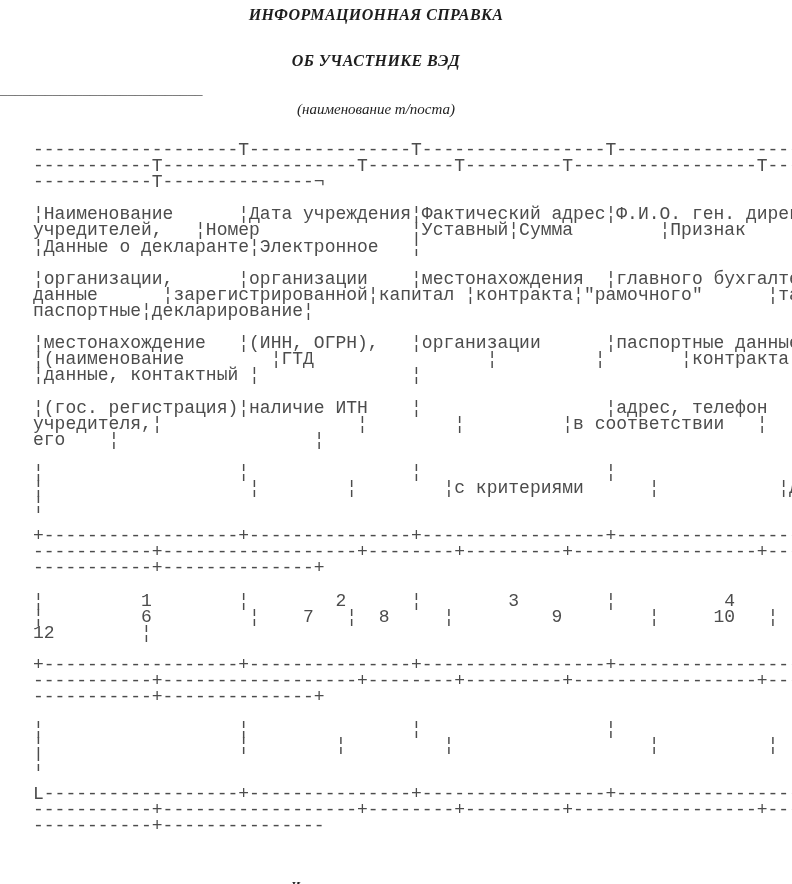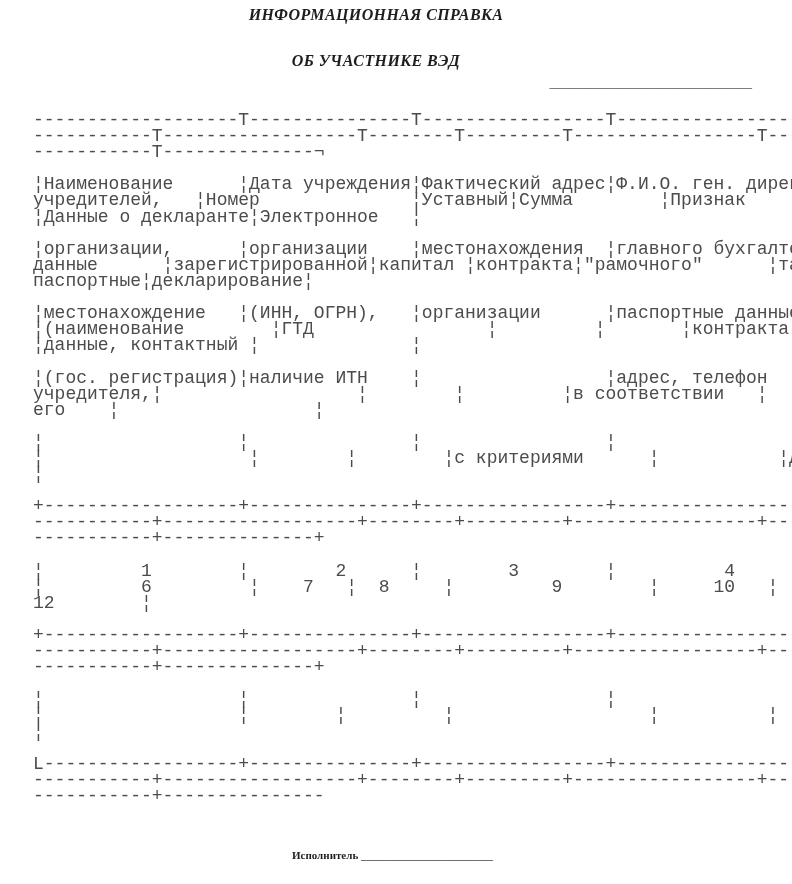--- a/index.html
+++ b/index.html
@@ -28,22 +28,22 @@
     color: #1e1e1e;
     letter-spacing: 0.4px;
   }
   .doc-title.first {
     padding-top: 6px;
   }
   .doc-title.second {
     margin-top: 28px;
   }
   .blank-rule {
-    text-align: right;
-    margin-top: 6px;
+    text-align: left;
+    margin-top: 13px;
     font-size: 15px;
     line-height: 12px;
     color: #555555;
     font-weight: normal;
     font-style: normal;
   }
   .doc-caption {
     text-align: center;
     font-style: italic;
     font-size: 15px;
@@ -77,20 +77,21 @@
 <body>
 
 <div class="doc-page">
 
   <div class="doc-title first">ИНФОРМАЦИОННАЯ СПРАВКА</div>
 
   <div class="doc-title second">ОБ УЧАСТНИКЕ ВЭД</div>
 
   <div class="blank-rule">___________________________</div>
 
+  <div class="doc-caption">(наименование т/поста)</div>
 
   <pre class="form-text">-------------------Т---------------Т-----------------Т----------------------Т---------------
 -----------Т------------------Т--------Т---------Т-----------------Т-----------Т---------
 -----------Т--------------¬
 
 ¦Наименование      ¦Дата учреждения¦Фактический адрес¦Ф.И.О. ген. директора,¦Ф.И.О.
 учредителей,   ¦Номер              ¦Уставный¦Сумма        ¦Признак             ¦Услуги
 ¦Данные о декларанте¦Электронное   ¦
 
 ¦организации,      ¦организации    ¦местонахождения  ¦главного бухгалтера,  ¦паспортные

